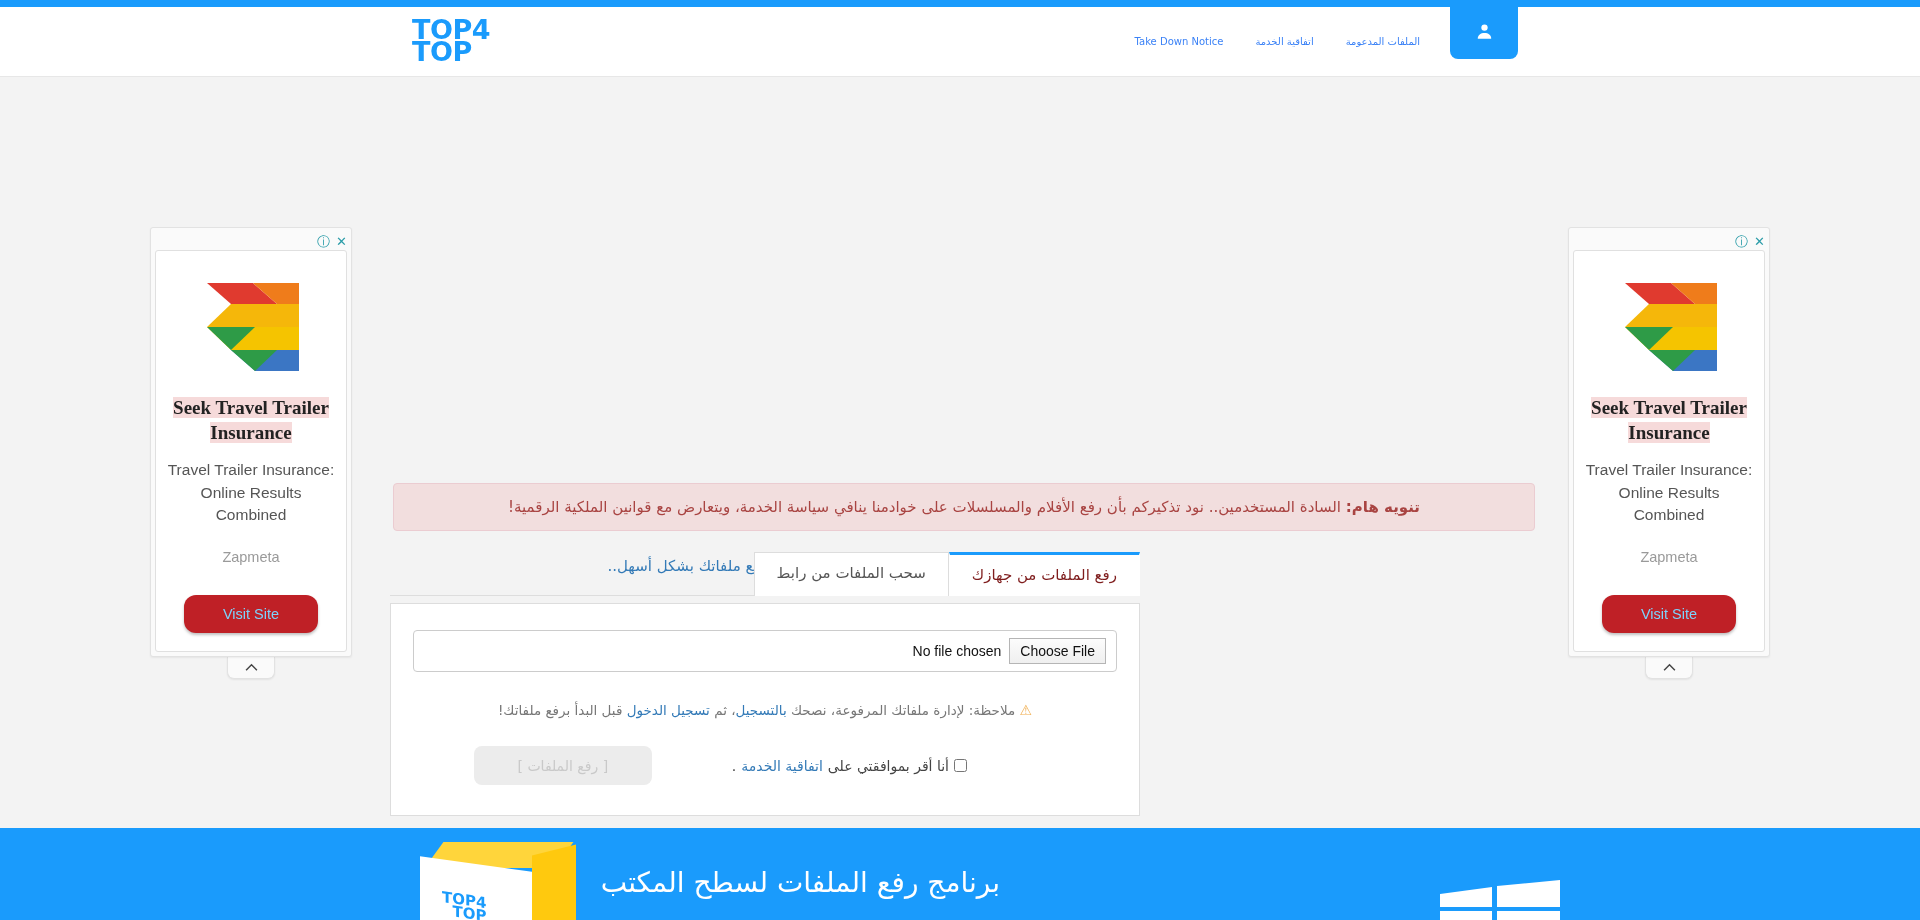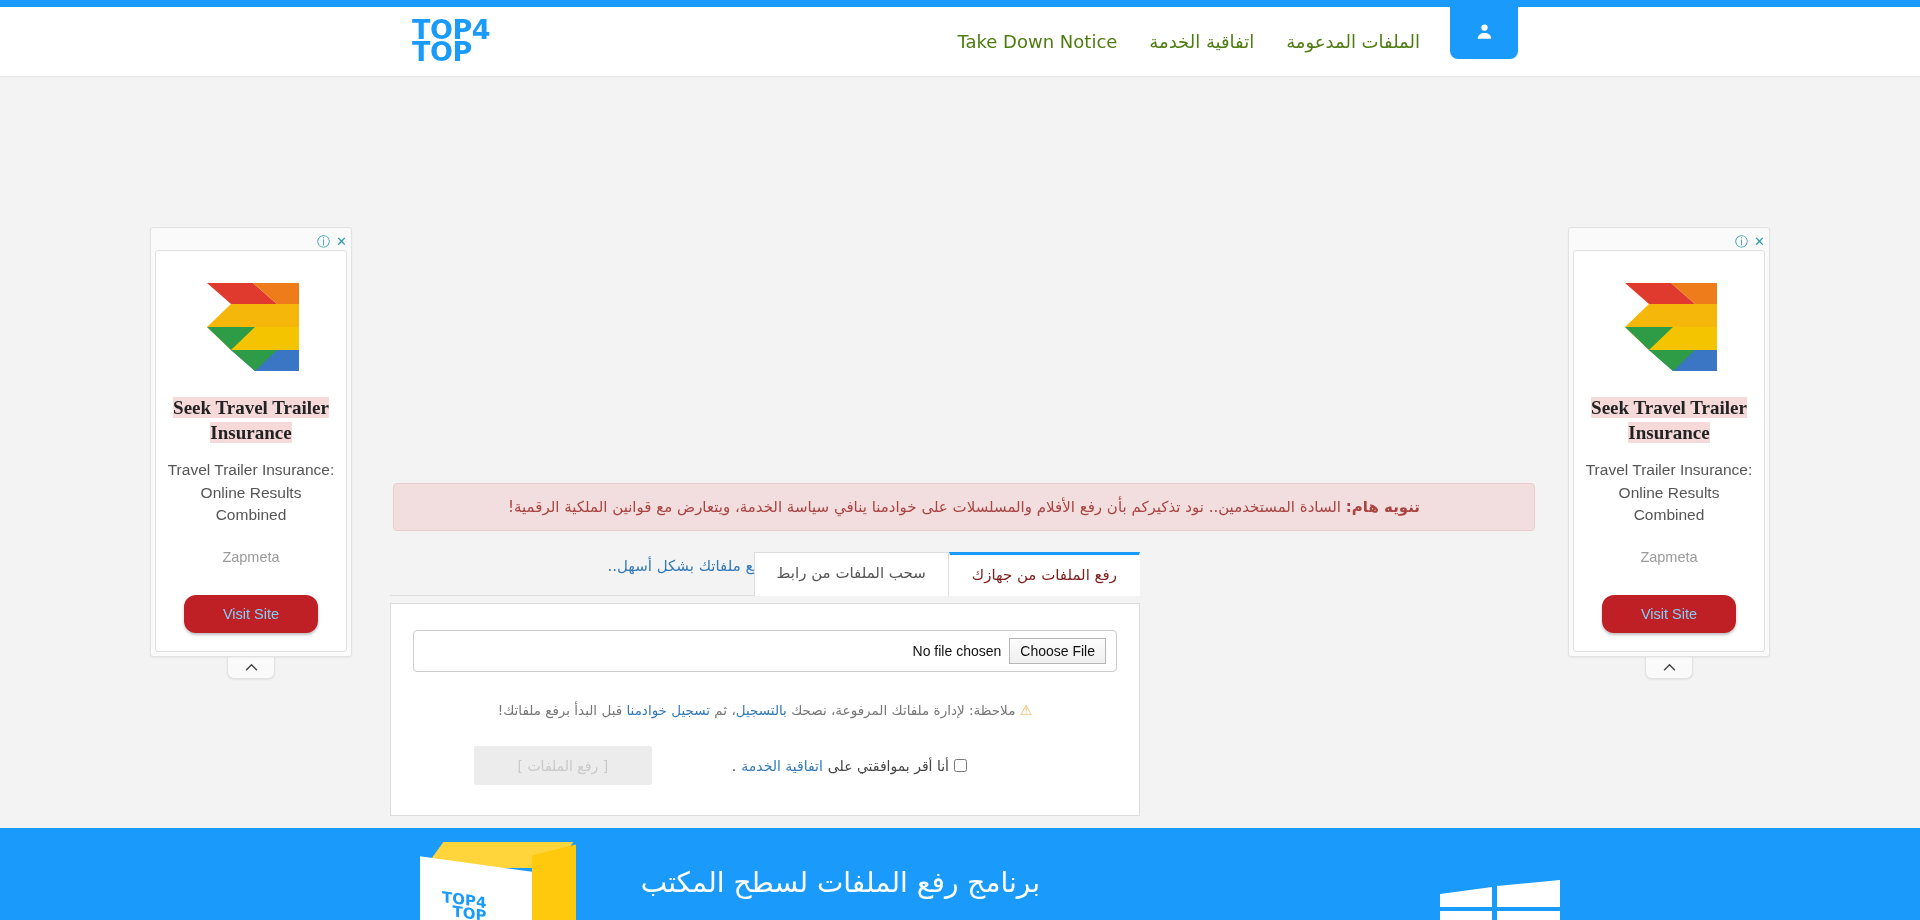--- a/index.html
+++ b/index.html
@@ -49,23 +49,23 @@
     position:absolute;
     right:484px;
     top:0;
     height:100%;
     display:flex;
     align-items:center;
     gap:0;
     direction:rtl;
   }
   .nav-links a {
-    color:#4d7c0f;
+    color:#3b82f6;
     text-decoration:none;
-    font-size:18px;
+    font-size:10px;
     padding:0 16px;
     white-space:nowrap;
     line-height:70px;
   }
   .user-btn {
     position:absolute;
     right:402px;
     top:0;
     width:68px;
     height:52px;
@@ -323,21 +323,21 @@
     align-items:center;
     gap:5px;
     direction:rtl;
     white-space:nowrap;
   }
   .agree input { margin:0; width:13px; height:13px; cursor:pointer; }
   .agree a { color:#337ab7; text-decoration:none; cursor:pointer; }
   .upload-btn {
     background:#ececec;
     border:none;
-    border-radius:2px;
+    border-radius:8px;
     color:#c9c9c9;
     font-size:14px;
     width:178px;
     height:39px;
     cursor:not-allowed;
     font-family:"DejaVu Sans",sans-serif;
   }
 
   
   .footer-promo {
@@ -348,21 +348,21 @@
     overflow:hidden;
     direction:rtl;
   }
   .fp-inner {
     position:relative;
     width:1920px; height:100%;
     margin:0 auto;
   }
   .fp-text {
     position:absolute;
-    right:880px; top:38px;
+    right:920px; top:38px;
     color:#fff;
     font-size:28px;
     white-space:nowrap;
   }
   .fp-win {
     position:absolute;
     right:360px; top:52px;
     width:120px; height:56px;
   }
   .fp-box {
@@ -501,21 +501,21 @@
 
     <div class="panel">
 
       <div class="file-row">
         <button class="choose-btn">Choose File</button>
         <span class="no-file">No file chosen</span>
       </div>
 
       <p class="note">
         <span class="warn">⚠</span>
-        <span>ملاحظة: لإدارة ملفاتك المرفوعة، نصحك </span><a>بالتسجيل</a><span>، ثم </span><a>تسجيل خوادمنا</a><span> قبل البدأ برفع ملفاتك!</span>
+        <span>ملاحظة: لإدارة ملفاتك المرفوعة، نصحك </span><a>بالتسجيل</a><span>، ثم </span><a>تسجيل الدخول</a><span> قبل البدأ برفع ملفاتك!</span>
       </p>
 
       <div class="bottom-row">
         <label class="agree">
           <input type="checkbox" style="">
           <span>أنا أقر بموافقتي على </span>
             <a>اتفاقية الخدمة</a>
             <span>.</span>
         </label>
         <button class="upload-btn" disabled="">[ رفع الملفات ]</button>

